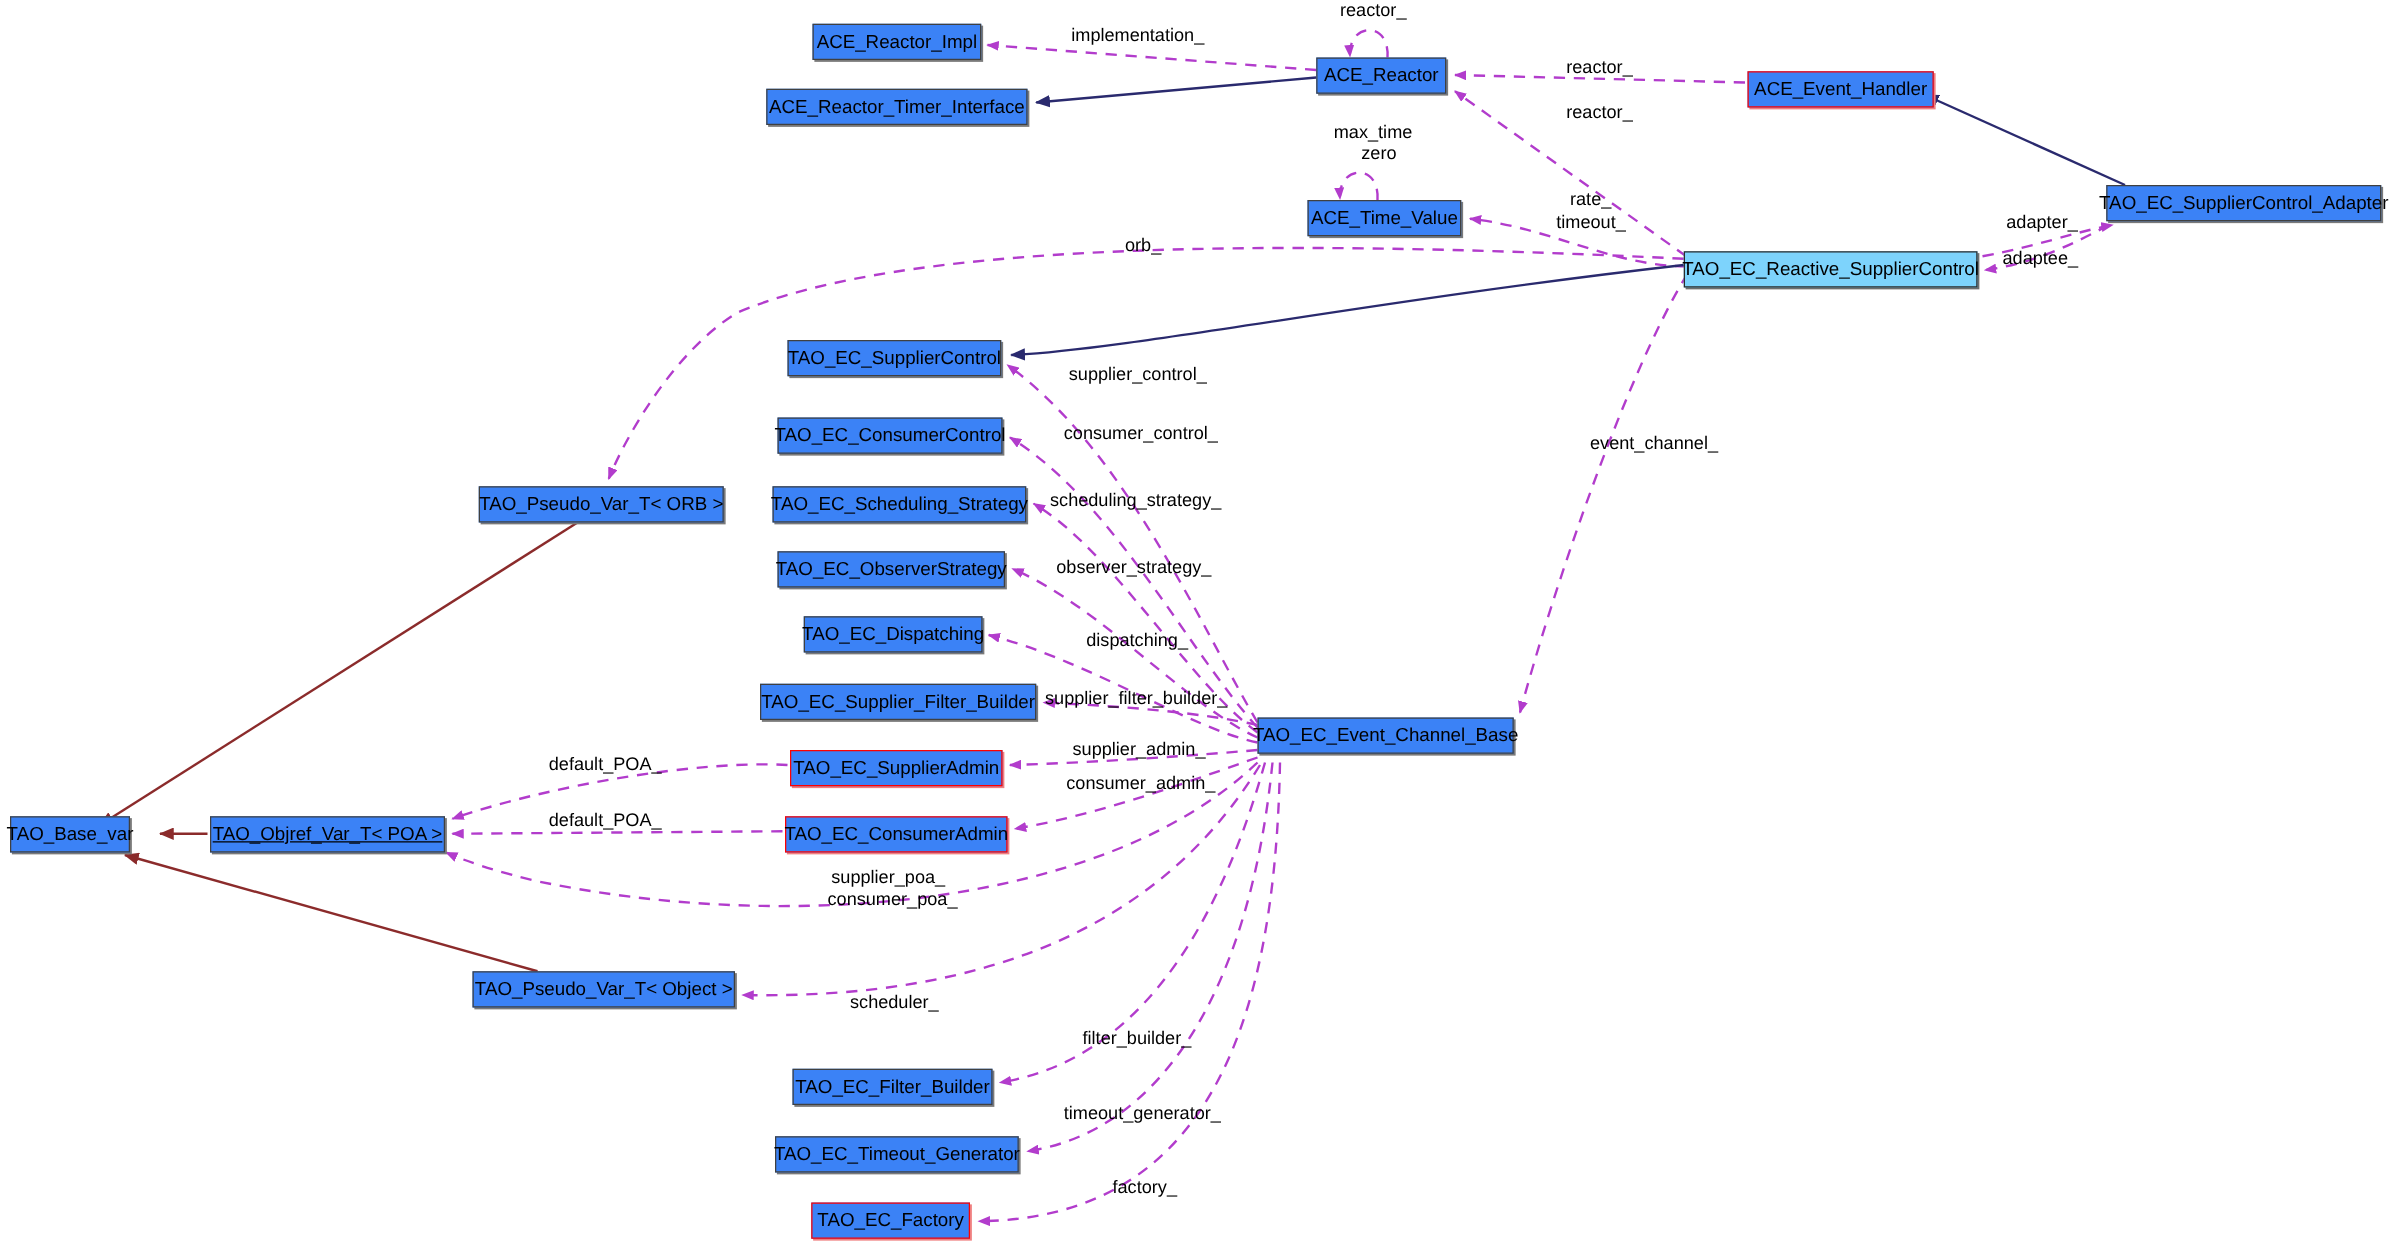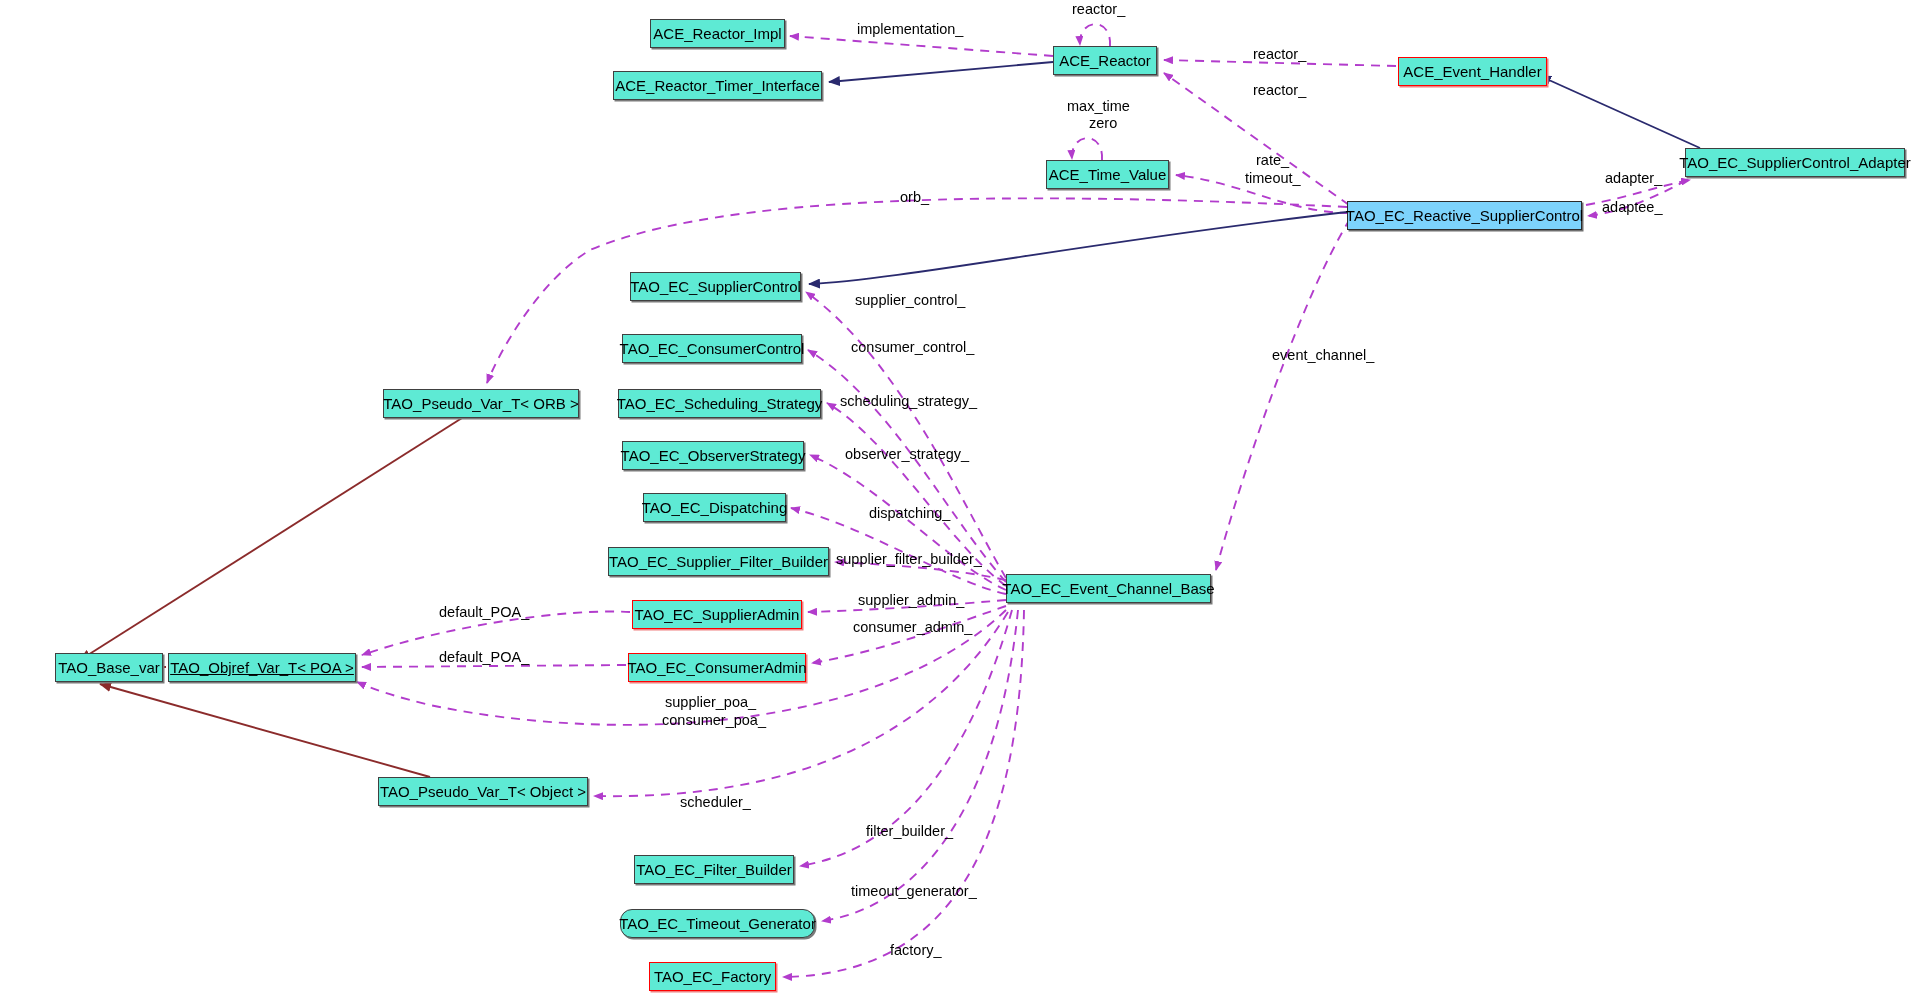--- a/index.html
+++ b/index.html
@@ -17,21 +17,21 @@
   }
   #edge-layer {
     position: absolute;
     left: 0; top: 0;
     width: 1912px;
     height: 1003px;
   }
   .node {
     position: absolute;
     box-sizing: border-box;
-    background: #5eead4;
+    background: #3b82f6;
     border: 1px solid #404040;
     display: flex;
     align-items: center;
     justify-content: center;
     font-size: 15px;
     color: #000000;
     white-space: nowrap;
     padding: 0 7px;
     height: 29px;
     box-shadow: 1.5px 1.5px 0 0 #7a7a7a;
@@ -187,36 +187,36 @@
       </div>
       <div class="node" style="left: 608px; top: 547px; width: 221px;">
         <span>TAO_EC_Supplier_Filter_Builder</span>
       </div>
       <div class="node red" style="left: 632px; top: 600px; width: 170px;">
         <span>TAO_EC_SupplierAdmin</span>
       </div>
       <div class="node" style="left: 1006px; top: 574px; width: 205px;">
         <span>TAO_EC_Event_Channel_Base</span>
       </div>
-      <div class="node" style="left: 8px; top: 653px; width: 108px; margin-left: 47px;">
+      <div class="node" style="left: 8px; top: 653px; width: 96px;">
         <span>TAO_Base_var</span>
       </div>
       <div class="node" style="left: 168px; top: 653px; width: 188px; text-decoration: underline;">
         <span>TAO_Objref_Var_T&lt; POA &gt;</span>
       </div>
       <div class="node red" style="left: 628px; top: 653px; width: 178px;">
         <span>TAO_EC_ConsumerAdmin</span>
       </div>
       <div class="node" style="left: 378px; top: 777px; width: 210px;">
         <span>TAO_Pseudo_Var_T&lt; Object &gt;</span>
       </div>
       <div class="node" style="left: 634px; top: 855px; width: 160px;">
         <span>TAO_EC_Filter_Builder</span>
       </div>
-      <div class="node" style="left: 620px; top: 909px; width: 195px; border-radius: 12px;">
+      <div class="node" style="left: 620px; top: 909px; width: 195px;">
         <span>TAO_EC_Timeout_Generator</span>
       </div>
       <div class="node red" style="left: 649px; top: 962px; width: 127px;">
         <span>TAO_EC_Factory</span>
       </div>
     </div>
 
   <div id="labels-container">
       <div class="edge-label" style="left: 1072px; top: 2px;">reactor_</div>
       <div class="edge-label" style="left: 857px; top: 22px;">implementation_</div>

